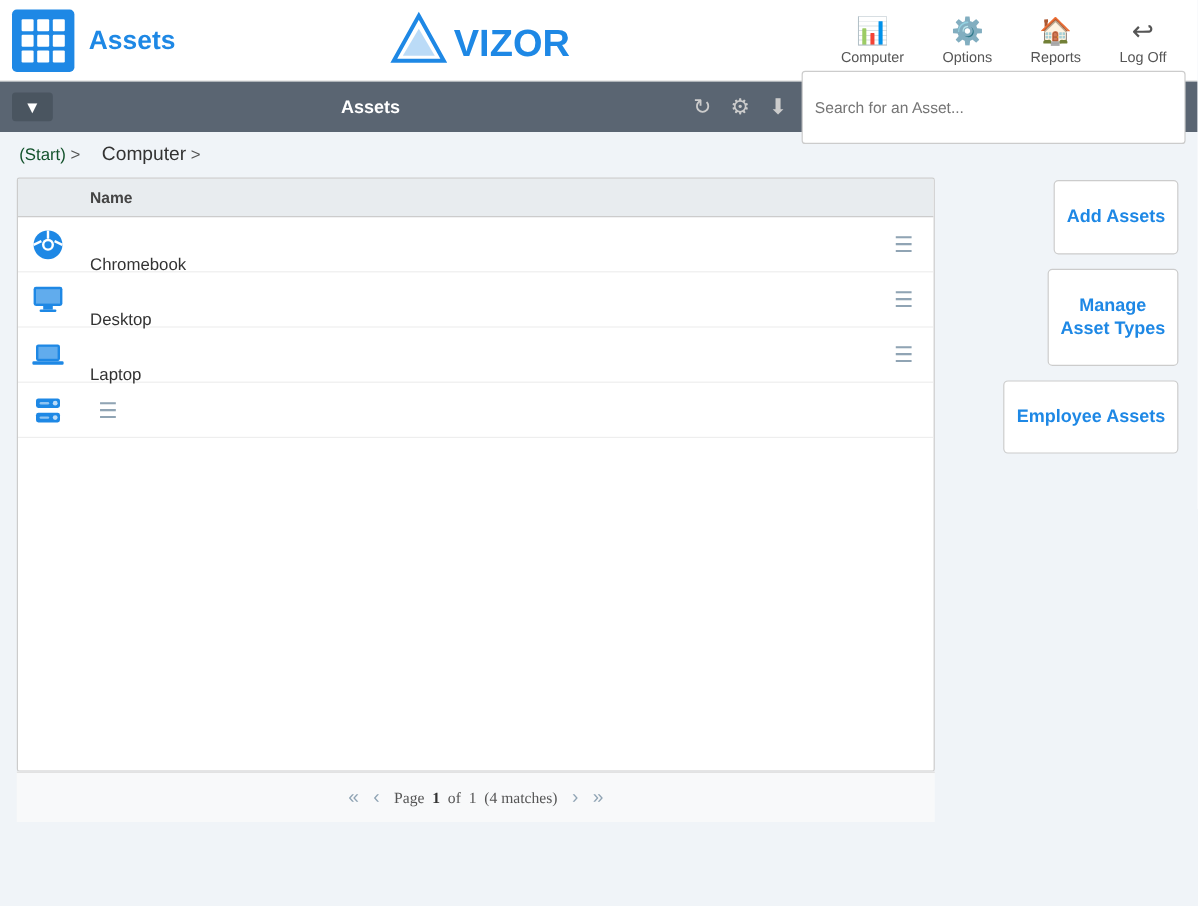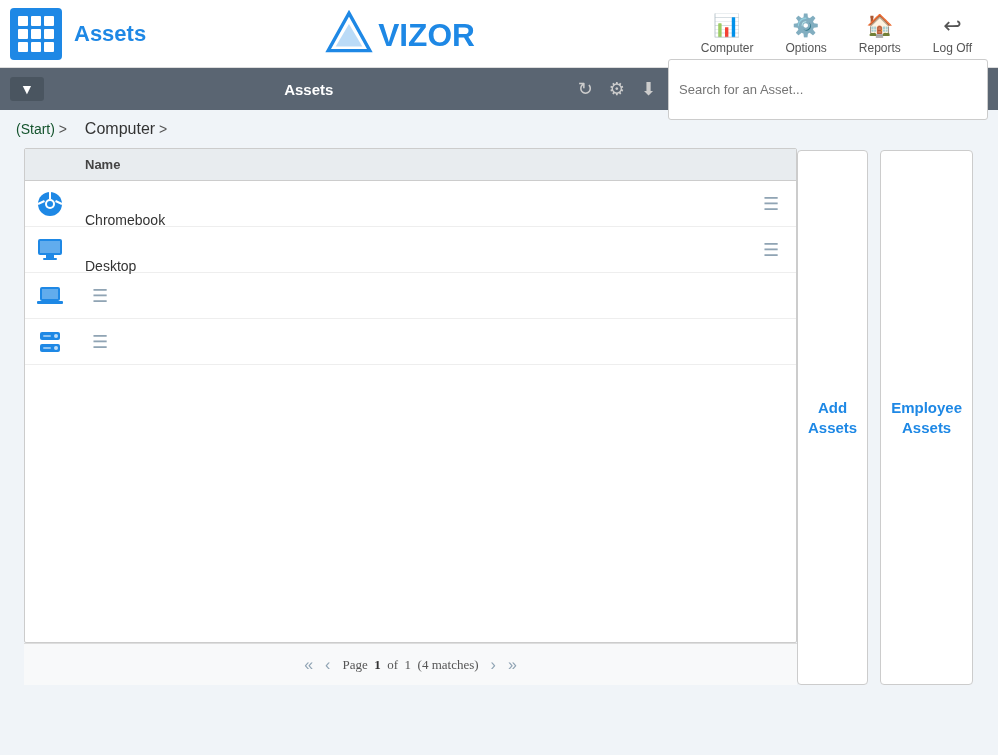--- a/index.html
+++ b/index.html
@@ -81,22 +81,22 @@
     .breadcrumb {
       padding: 10px 16px;
       font-size: 14px; color: #555;
     }
     .breadcrumb .start { color: #14532d; margin-top: 32px; }
     .breadcrumb .current { color: #333; font-weight: normal; font-size: 16px; margin-left: 14px; }
 
     
     .main-content {
       display: flex;
-      padding: 0 16px 16px 24px;
-      gap: 0;
+      padding: 0 16px 16px 14px;
+      gap: 18px;
       height: calc(755px - 68px - 42px - 42px - 50px);
     }
 
     
     .table-area {
       flex: 1;
       border: 1px solid #ccc;
       background: #fff;
       border-radius: 2px;
       overflow: hidden;
@@ -122,22 +122,23 @@
       cursor: pointer;
     }
     .td-icon { width: 50px; display: flex; align-items: center; justify-content: center; }
     .td-name { flex: 1; font-size: 14px; color: #333; padding: 0 10px; margin-top: 32px; }
     .td-action { width: 50px; display: flex; align-items: center; justify-content: center; }
     .list-icon { color: #90a4b4; font-size: 18px; }
 
     
     .sidebar {
       width: 185px;
-      display: flex; flex-direction: row; gap: 12px;
+      display: flex; flex-direction: column; gap: 12px;
       padding-top: 2px;
+      align-items: flex-end;
     }
     .sidebar-btn {
       background: #fff;
       border: 1px solid #ccc;
       border-radius: 4px;
       padding: 20px 10px;
       text-align: center;
       font-size: 15px;
       font-weight: bold;
       color: #1e88e5;
@@ -281,20 +282,21 @@
         </div>
 
         <div class="table-row">
           <div class="td-icon">
             <svg width="28" height="24" viewBox="0 0 28 24" fill="none" xmlns="http://www.w3.org/2000/svg">
               <rect x="4" y="3" width="20" height="14" rx="2" fill="#1e88e5"></rect>
               <rect x="6" y="5" width="16" height="10" fill="white" opacity="0.3"></rect>
               <rect x="1" y="17" width="26" height="3" rx="1" fill="#1e88e5"></rect>
             </svg>
           </div>
+          <div class="td-name">Laptop</div>
           <div class="td-action">
             <span class="list-icon">☰</span>
           </div>
         </div>
 
         <div class="table-row">
           <div class="td-icon">
             <svg width="26" height="26" viewBox="0 0 26 26" fill="none" xmlns="http://www.w3.org/2000/svg">
               <rect x="3" y="3" width="20" height="8" rx="2" fill="#1e88e5"></rect>
               <circle cx="19" cy="7" r="2" fill="white" opacity="0.7"></circle>
@@ -325,20 +327,23 @@
       <button class="page-nav">›</button>
       <button class="page-nav">»</button>
     </div>
   </div>
 
   <div class="sidebar">
     <button class="sidebar-btn">
       <span>Add Assets</span>
     </button>
     <button class="sidebar-btn">
+      <span>Manage<br>Asset Types</span>
+    </button>
+    <button class="sidebar-btn">
       <span>Employee Assets</span>
     </button>
 
     <div style="flex:1; position:relative; min-height:100px; overflow:hidden; border-radius:4px;">
       <svg width="185" height="200" viewBox="0 0 185 200" style="position:absolute;bottom:-10px;right:-20px;opacity:0.12;">
         <polygon points="92,5 175,160 5,160" fill="#1e88e5"></polygon>
         <polygon points="92,40 150,140 30,140" fill="white"></polygon>
         <polygon points="92,70 125,130 55,130" fill="#1e88e5"></polygon>
       </svg>
     </div>

